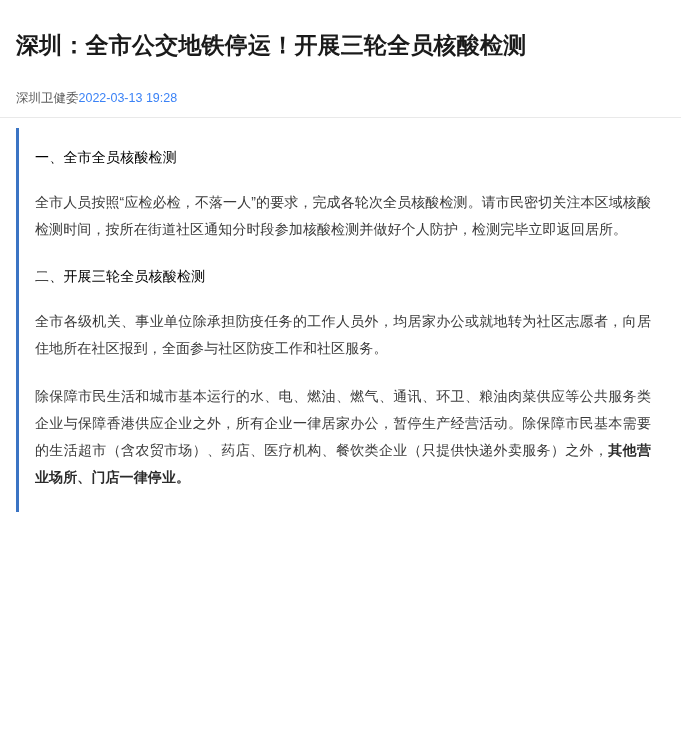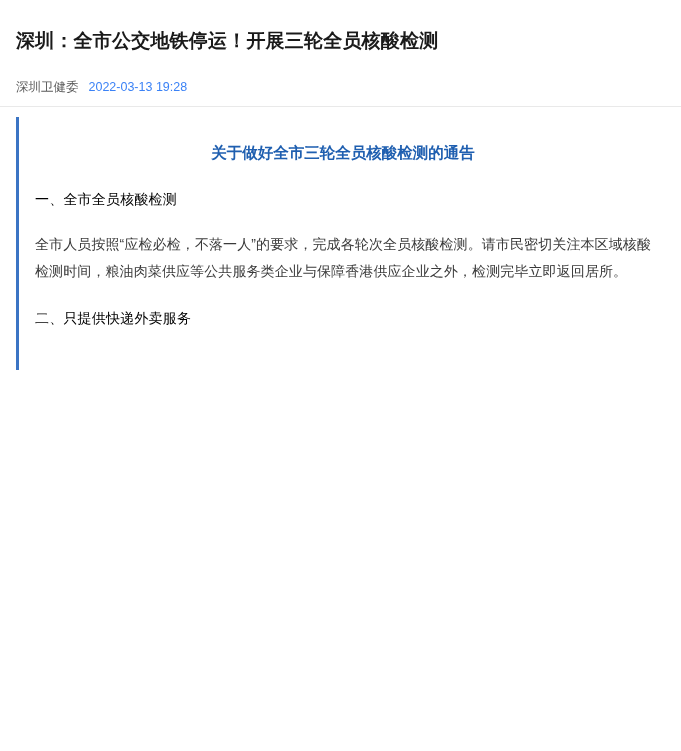--- a/index.html
+++ b/index.html
@@ -16,32 +16,31 @@
   }
   .page {
     width: 681px;
     min-height: 751px;
     box-sizing: border-box;
     padding: 0;
     background: #ffffff;
     position: relative;
   }
   .headline {
-    font-size: 19px;
+    font-size: 23px;
     line-height: 1.45;
     font-weight: bold;
     color: #1a1a1a;
     padding: 14px 16px 0 16px;
     letter-spacing: 0.2px;
   }
   .meta-row {
     padding: 12px 16px 10px 16px;
     display: flex;
     align-items: baseline;
-    gap: 10px;
     font-size: 12.5px;
   }
   .meta-source {
     color: #5a5a5a;
   }
   .meta-time {
     color: #3b82f6;
   }
   .divider {
     height: 1px;
@@ -95,23 +94,24 @@
 
   <div class="meta-row">
     <span class="meta-source">深圳卫健委</span>
     <span class="meta-time">2022-03-13 19:28</span>
   </div>
 
   <div class="divider"></div>
 
   <div class="article" style="border-left-color: rgb(59, 116, 196);">
 
-    <div class="doc-title" style="color: rgb(31, 95, 176);">关于做好全市三轮全员核酸检测的通告</div>
 
 
     <h2 class="section-head">一、全市全员核酸检测</h2>
-    <p class="para">全市人员按照“应检必检，不落一人”的要求，完成各轮次全员核酸检测。请市民密切关注本区域核酸检测时间，粮油肉菜供应等公共服务类企业与保障香港供应企业之外，检测完毕立即返回居所。</p>
+    <p class="para">全市人员按照“应检必检，不落一人”的要求，完成各轮次全员核酸检测。请市民密切关注本区域核酸检测时间，按所在街道社区通知分时段参加核酸检测并做好个人防护，检测完毕立即返回居所。</p>
 
-    <h2 class="section-head">二、只提供快递外卖服务</h2>
+    <h2 class="section-head">二、开展三轮全员核酸检测</h2>
+    <p class="para">全市各级机关、事业单位除承担防疫任务的工作人员外，均居家办公或就地转为社区志愿者，向居住地所在社区报到，全面参与社区防疫工作和社区服务。</p>
 
+    <p class="para"><span>除保障市民生活和城市基本运行的水、电、燃油、燃气、通讯、环卫、粮油肉菜供应等公共服务类企业与保障香港供应企业之外，所有企业一律居家办公，暂停生产经营活动。除保障市民基本需要的生活超市（含农贸市场）、药店、医疗机构、餐饮类企业（只提供快递外卖服务）之外，</span><span class="emph">其他营业场所、门店一律停业。</span></p>
 
   </div>
 </div>
 
 </body></html>

